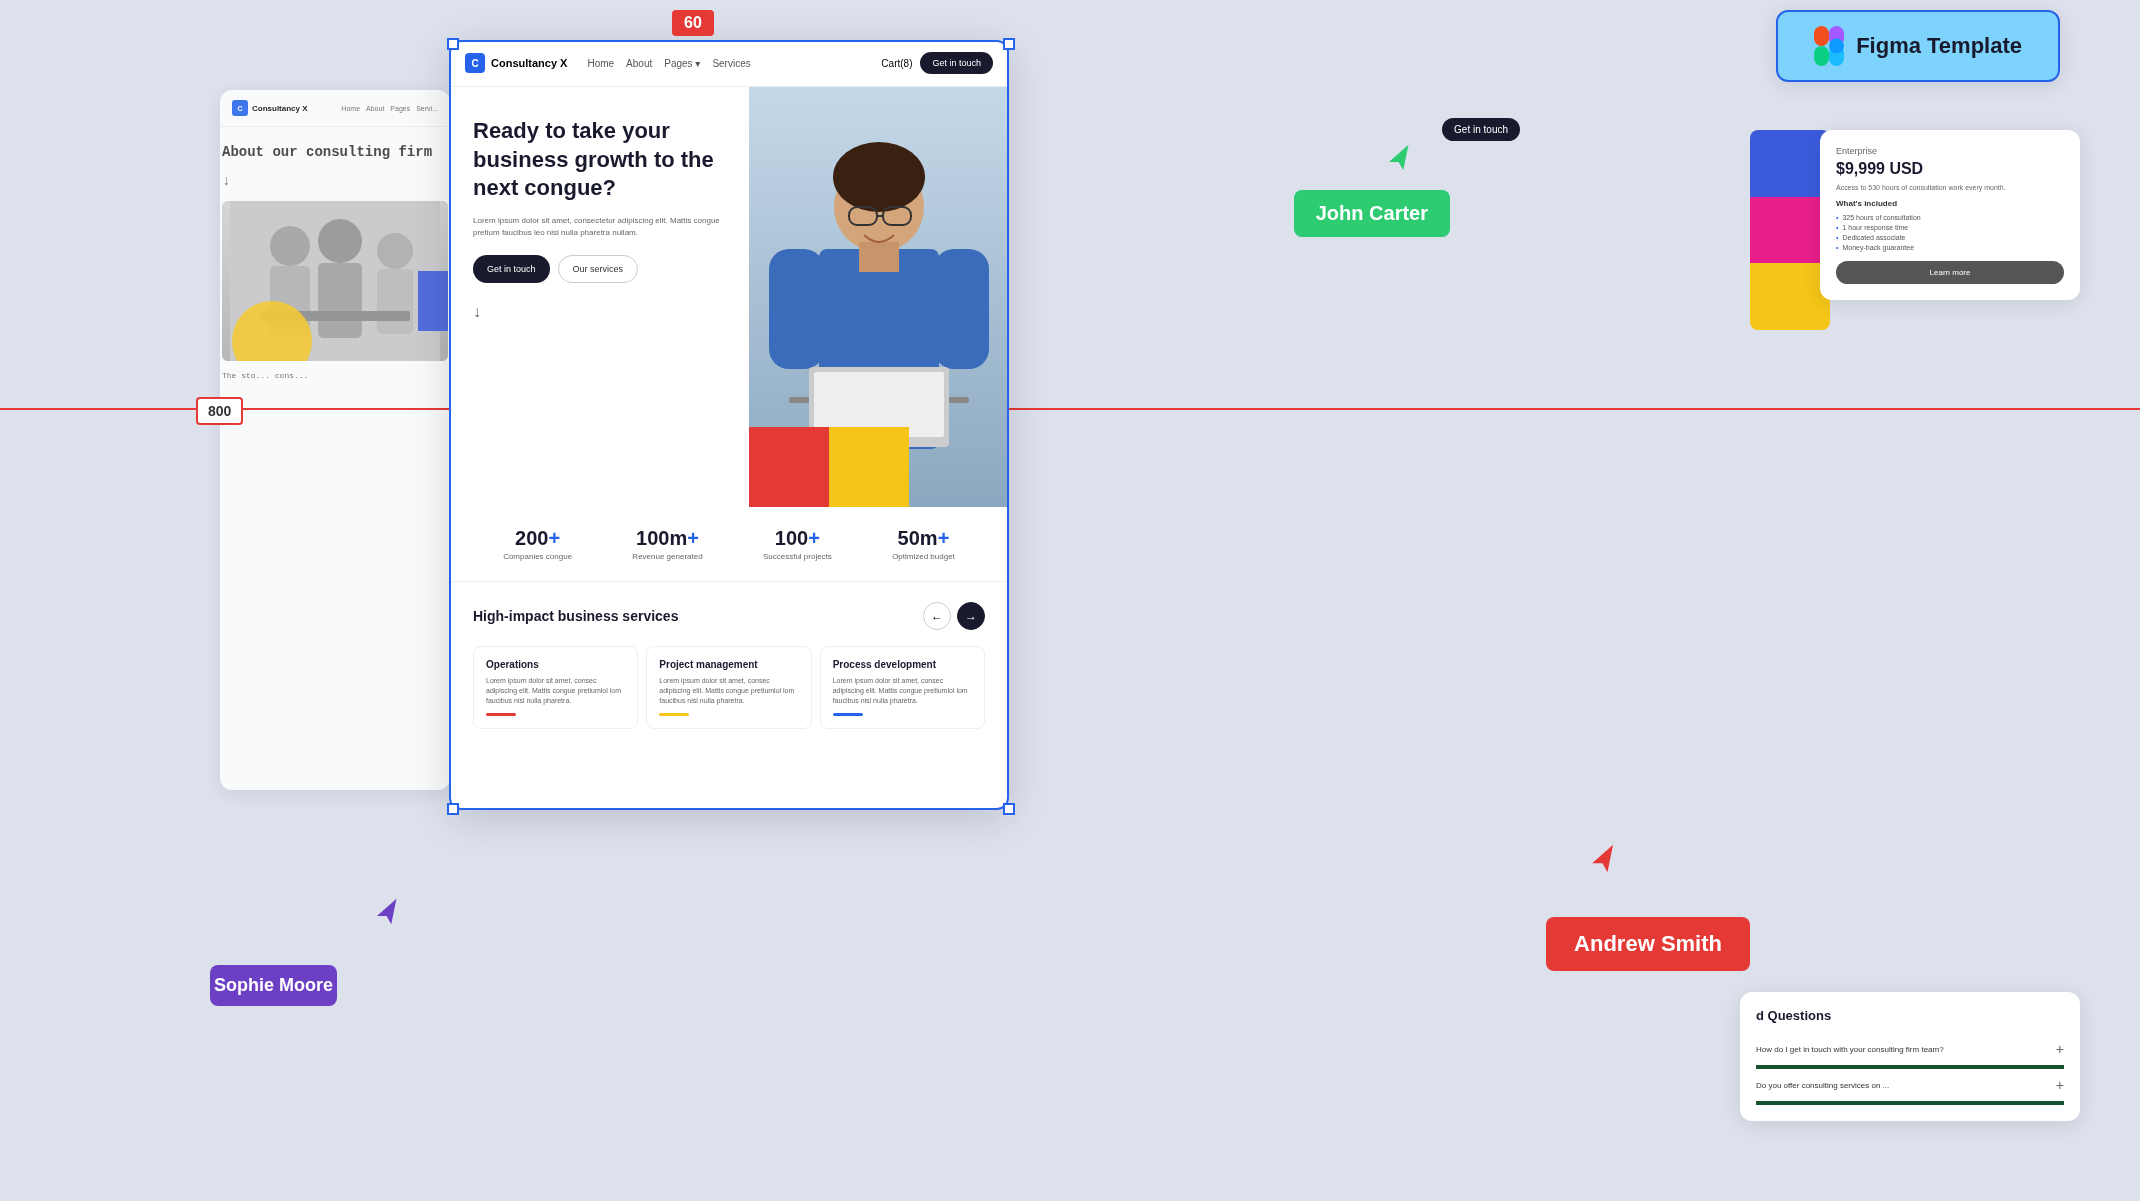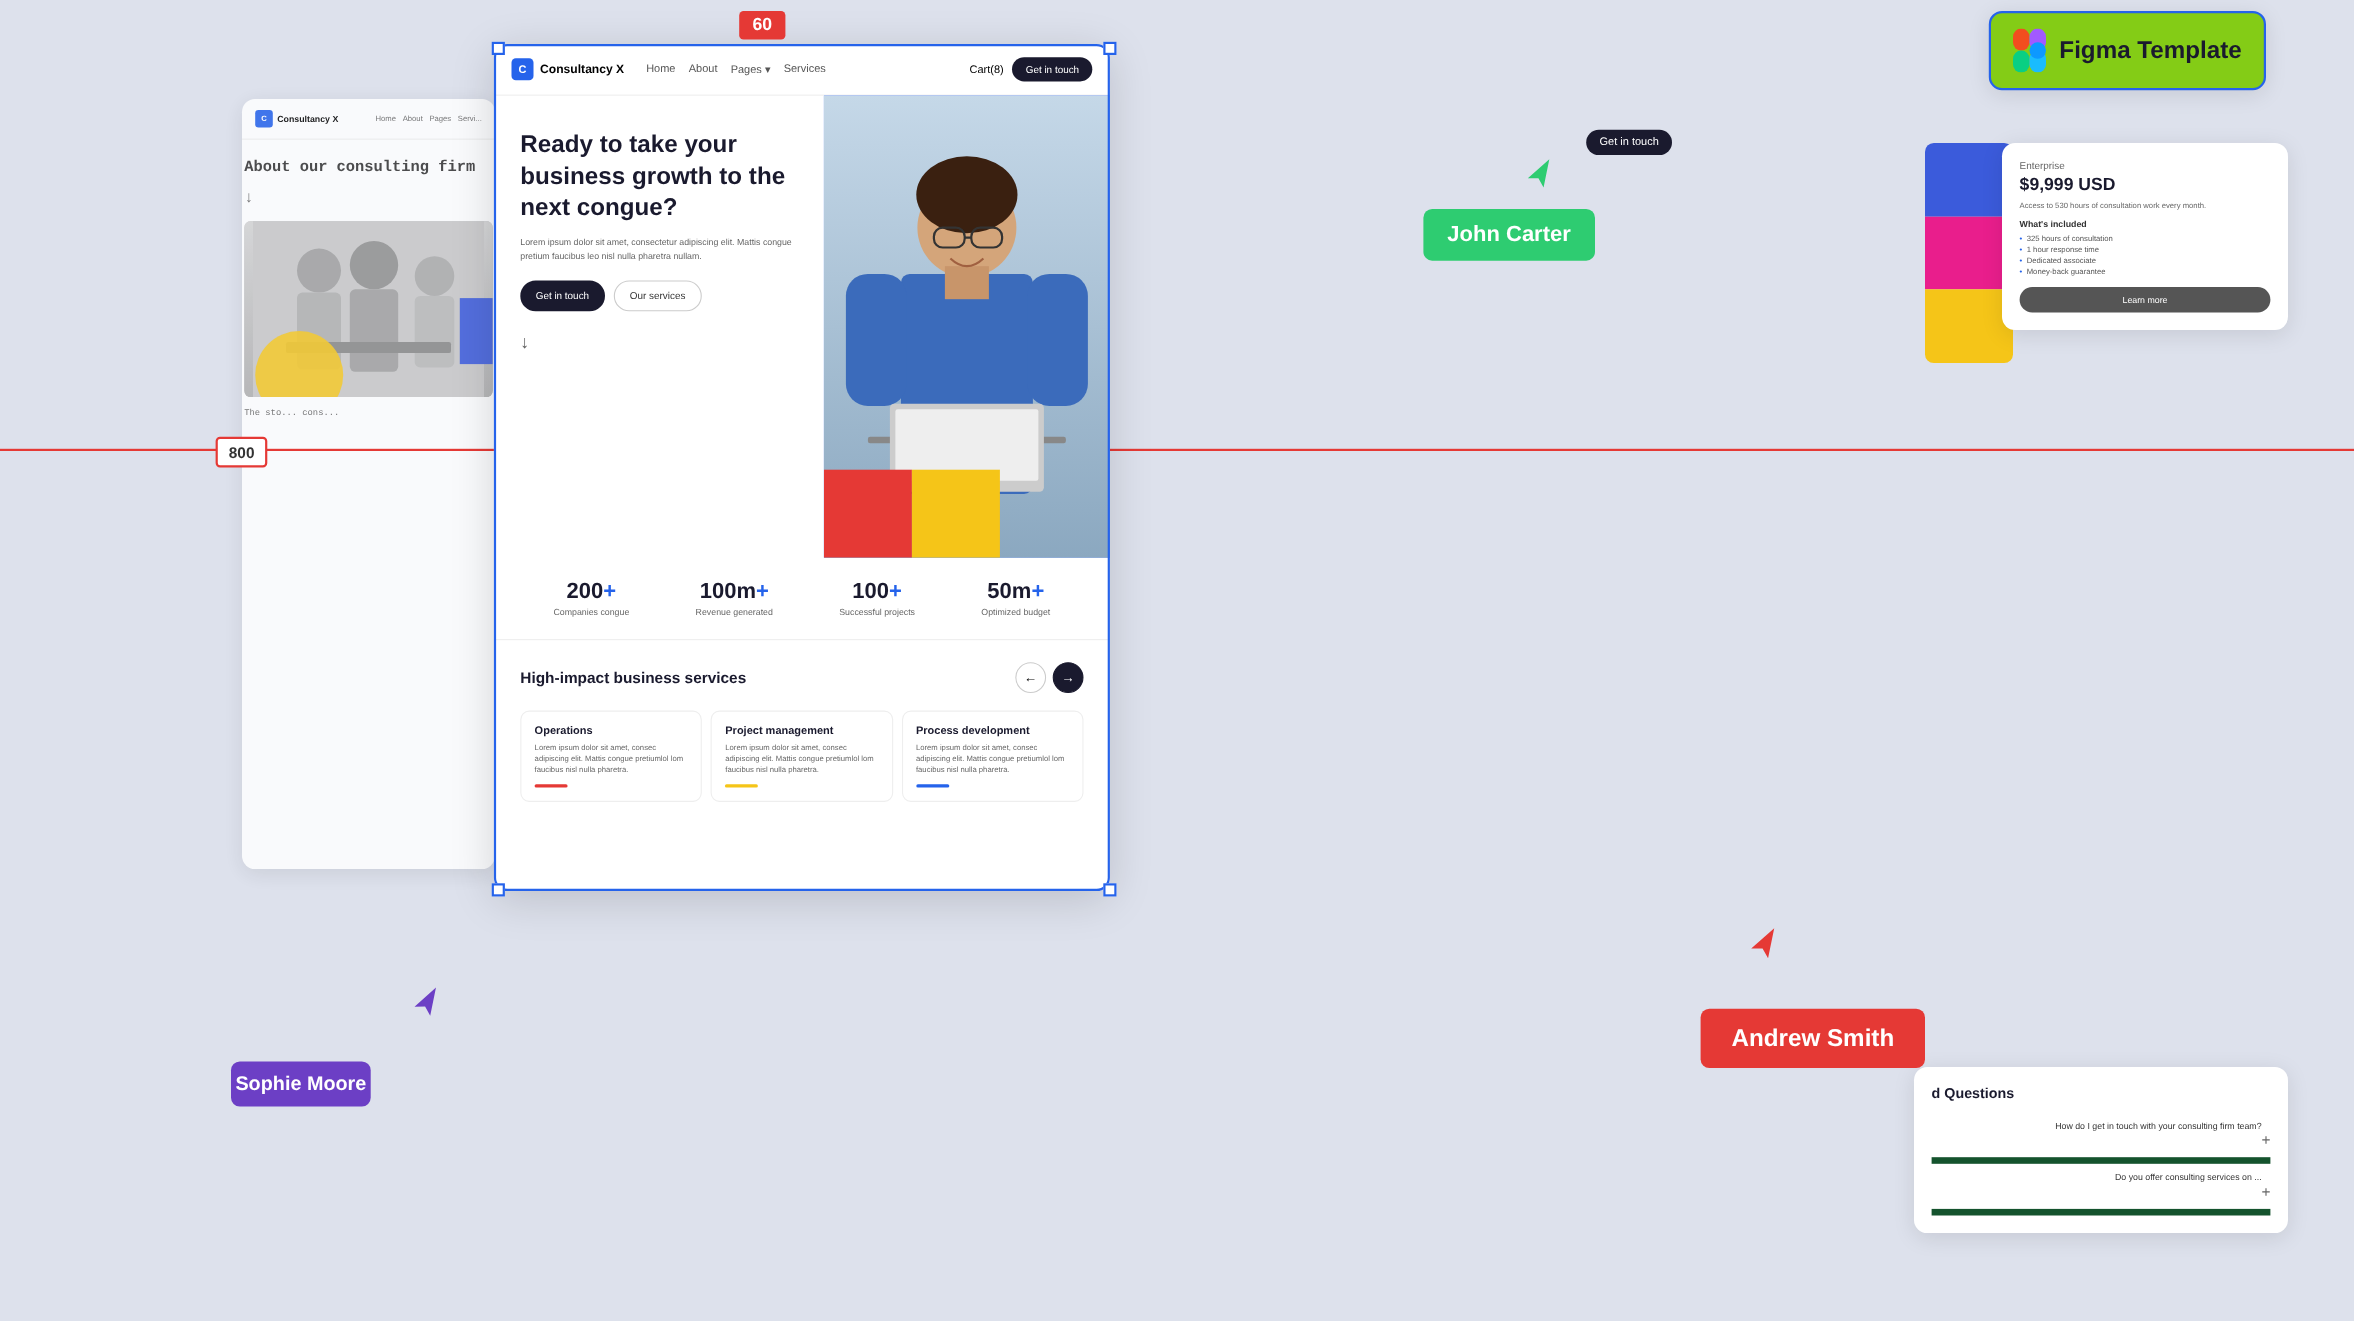--- a/index.html
+++ b/index.html
@@ -496,24 +496,24 @@
       height: 3px;
       border-radius: 2px;
       margin-top: 8px;
     }
 
     
     .figma-badge {
       position: absolute;
       top: 10px;
       right: 80px;
-      background: #84cc16;
+      background: #7dd3fc;
       border: 2px solid #2563eb;
       border-radius: 12px;
-      padding: 14px 20px;
+      padding: 14px 36px;
       display: flex;
       align-items: center;
       gap: 12px;
       z-index: 30;
       box-shadow: 0 4px 20px rgba(0,0,0,0.1);
     }
 
     .figma-logo {
       width: 30px;
       height: 40px;
@@ -677,26 +677,25 @@
     }
 
     .faq-title {
       font-size: 13px;
       font-weight: bold;
       color: #1a1a2e;
       margin-bottom: 10px;
     }
 
     .faq-item {
-      border-bottom: 6px solid #14532d;
+      border-bottom: 4px solid #14532d;
       padding: 8px 0;
       display: flex;
       justify-content: space-between;
-      align-items: flex-end;
-      flex-direction: column;
+      align-items: center;
     }
 
     .faq-question {
       font-size: 8px;
       color: #333;
       flex: 1;
       padding-right: 8px;
     }
 
     .faq-icon {

